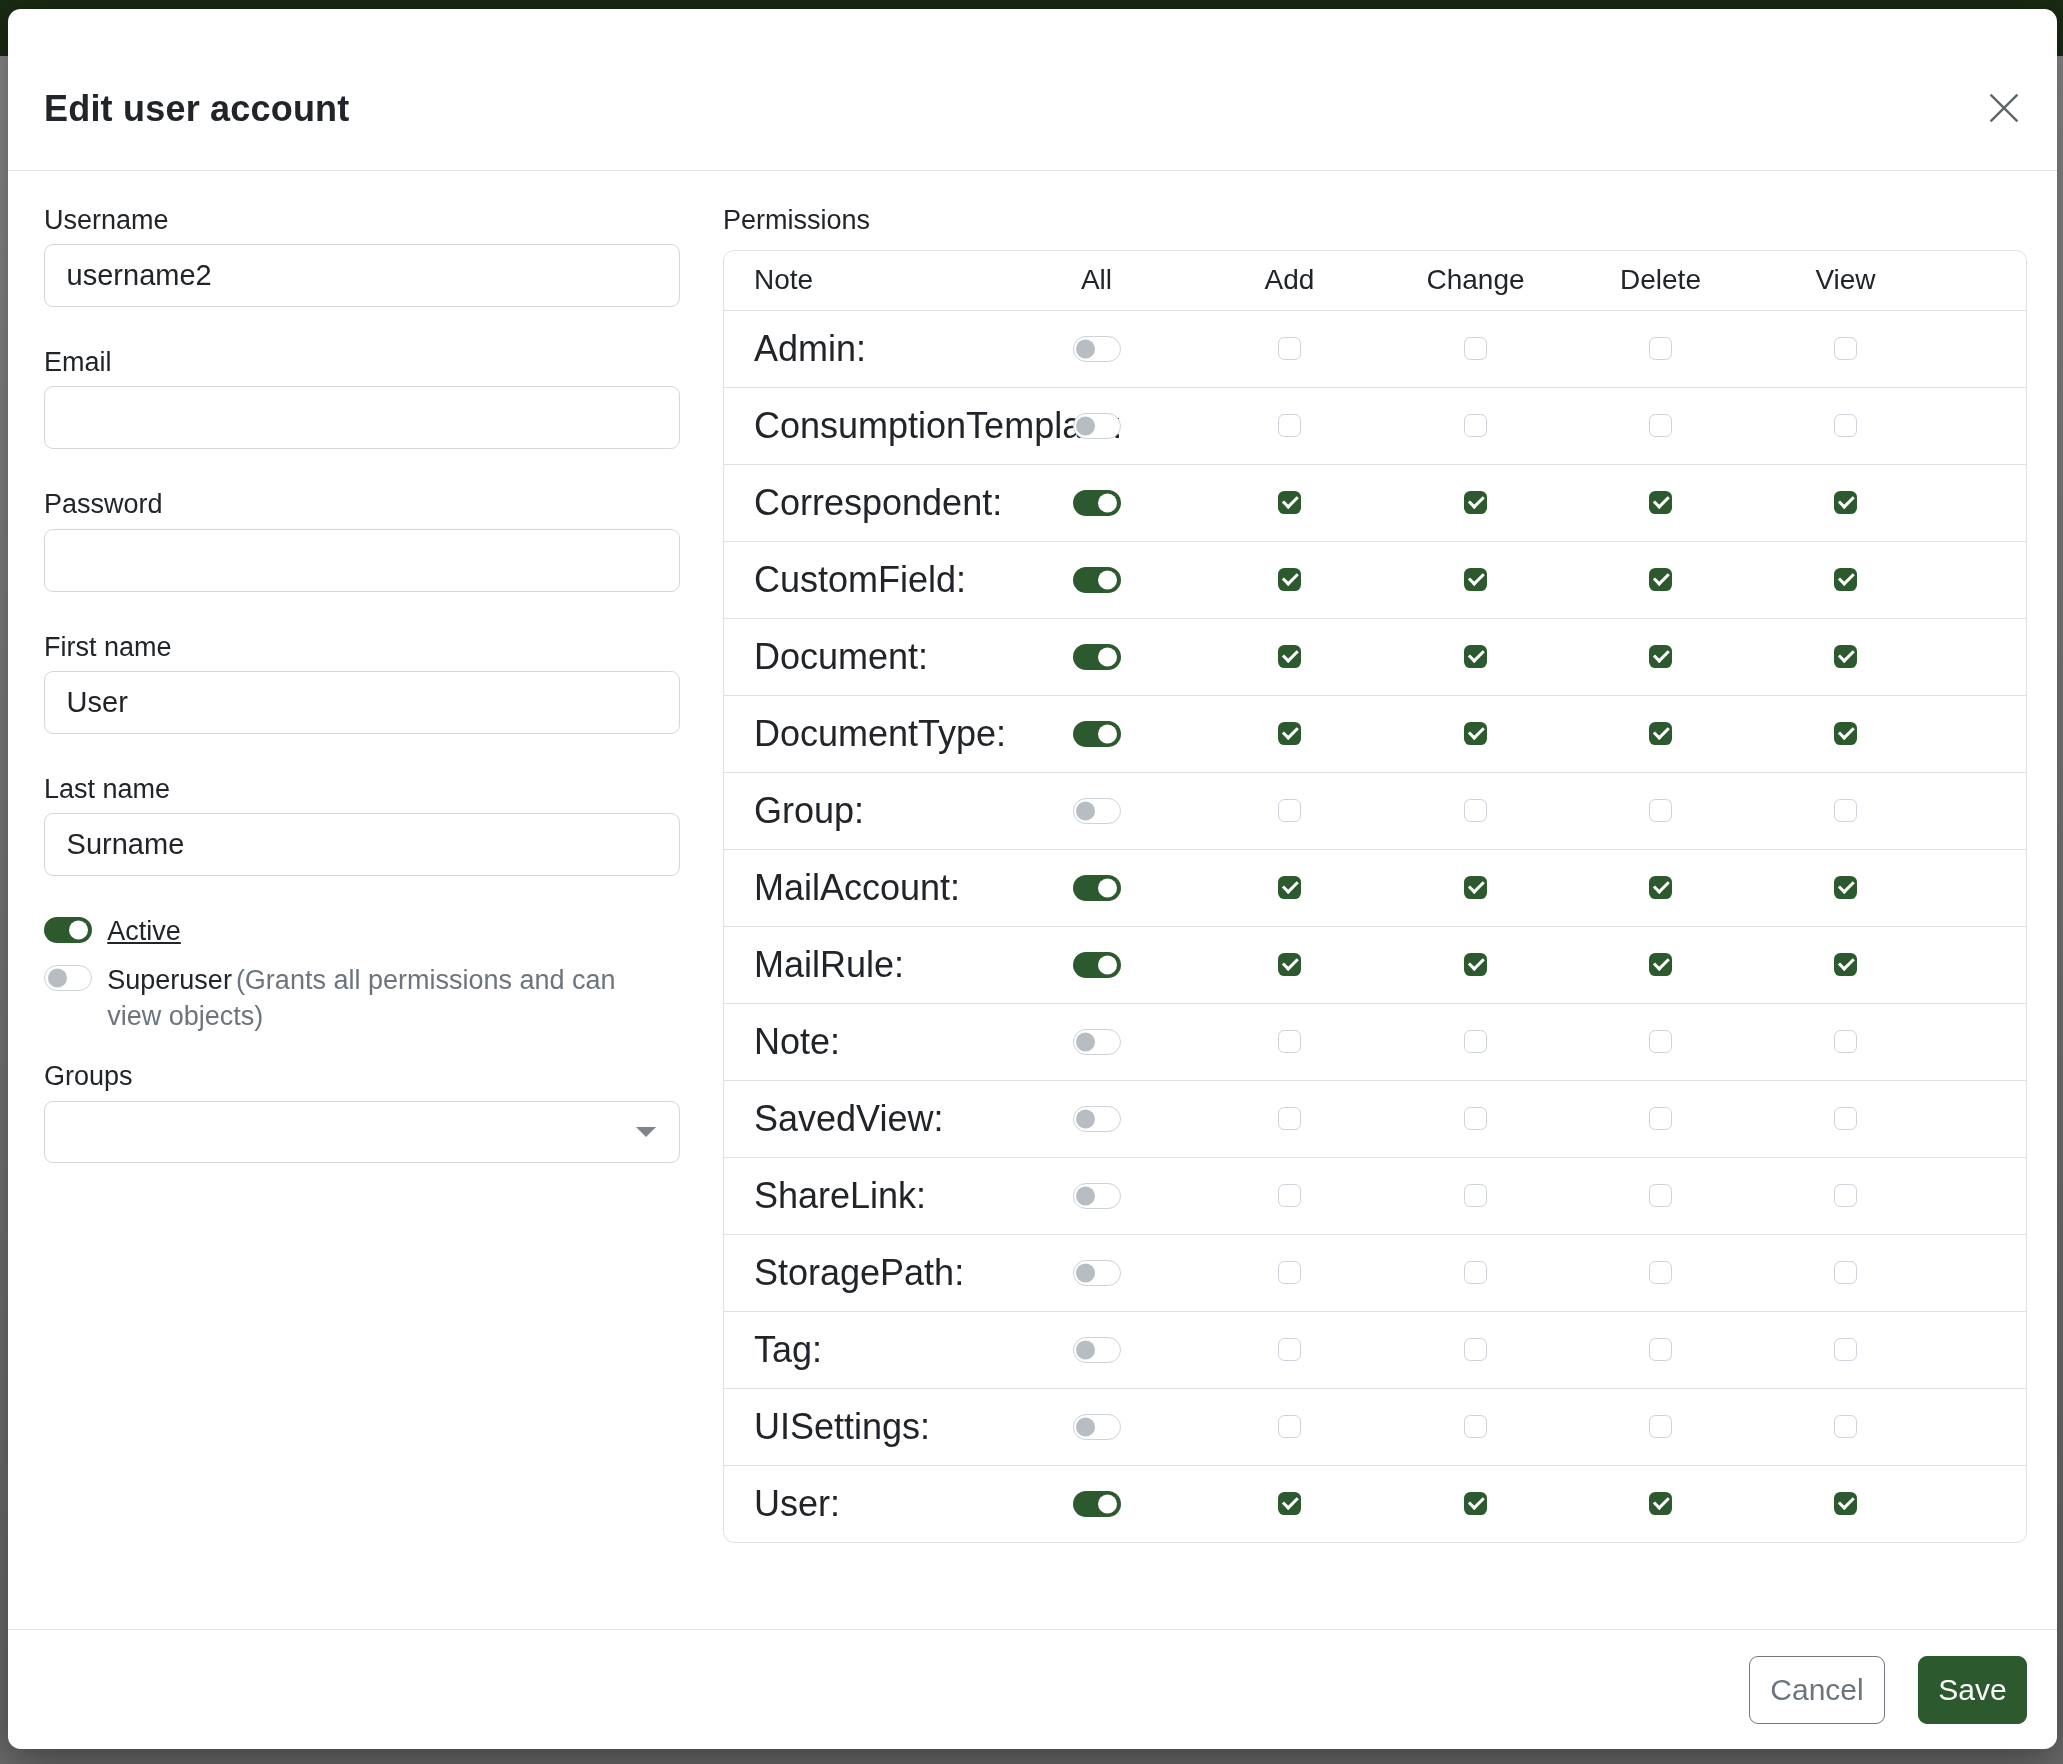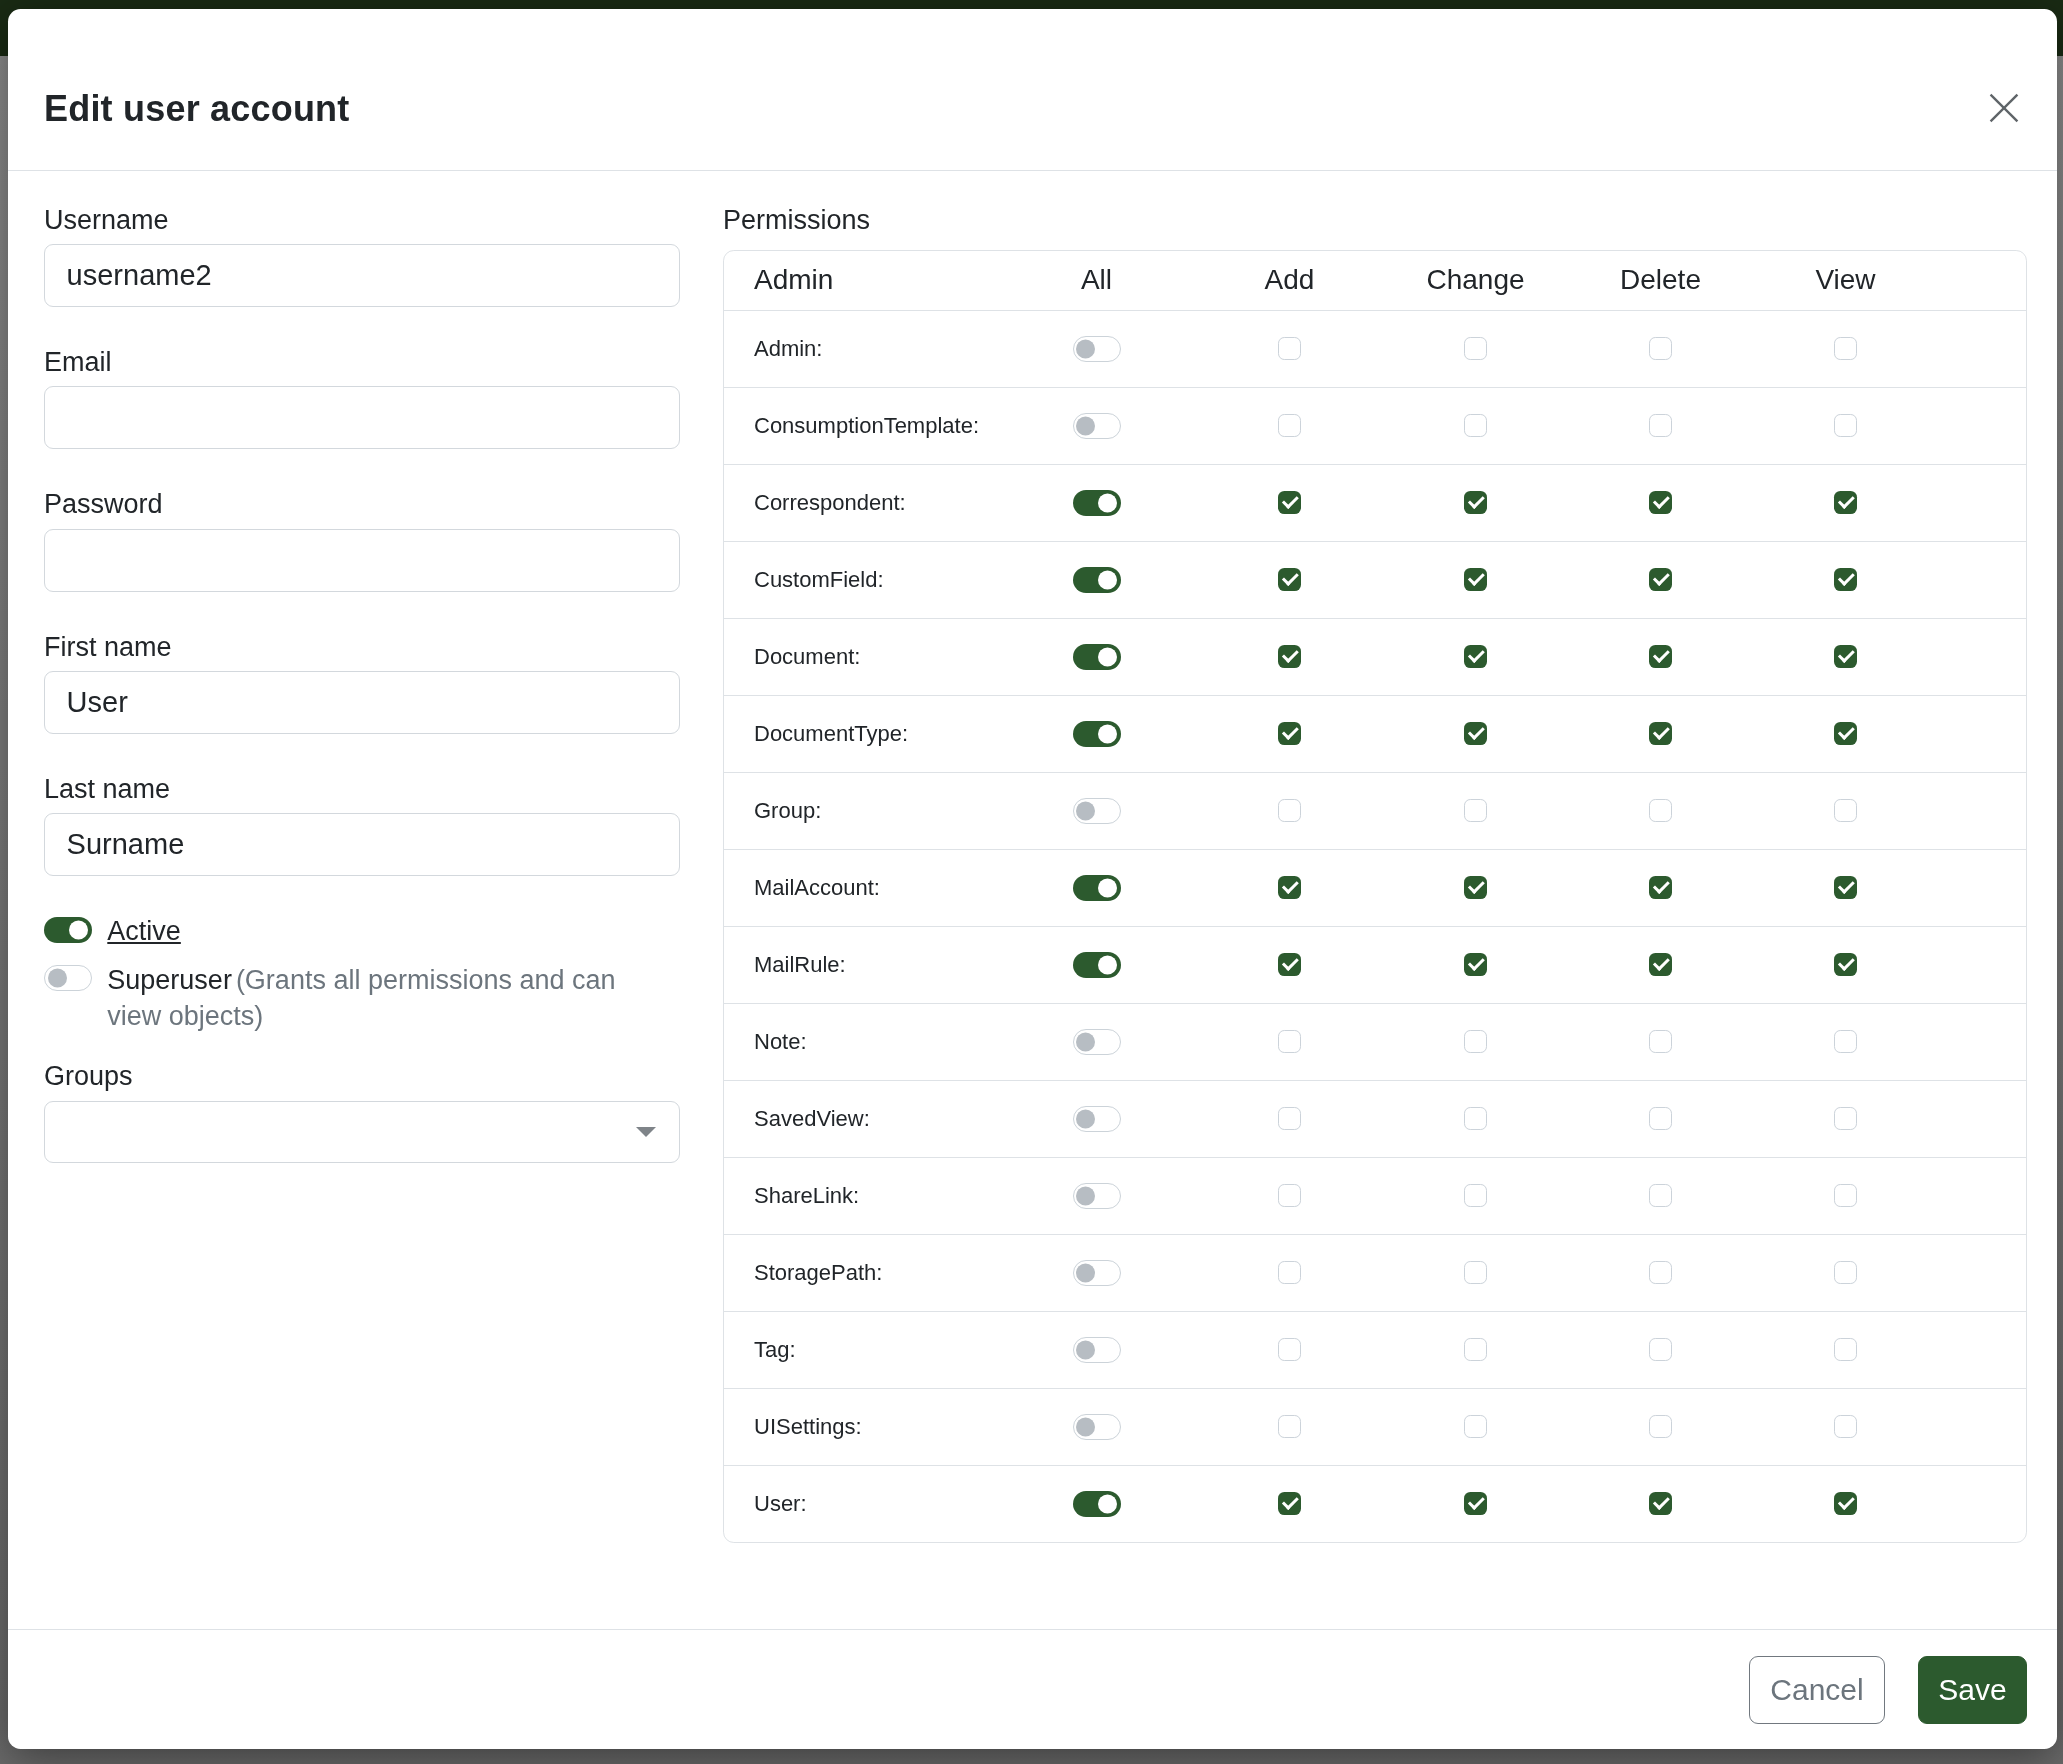--- a/index.html
+++ b/index.html
@@ -72,21 +72,21 @@
   .perm-table { border:0.9px solid #dee2e6; border-radius:10.8px; overflow:hidden; background:#fff; }
   .perm-grid-row {
     display:grid;
     grid-template-columns:273px 199px 187px 185px 185px 185px 1fr;
     align-items:center;
   }
   .perm-head { height:59px; }
   .perm-head .col-label { font-size:28px; color:#212529; text-align:center; }
   .perm-head .col-label.first { text-align:left; padding-left:30px; }
   .perm-row { height:77px; border-top:0.9px solid #dee2e6; }
-  .ptype { font-size:22px; color:#212529; padding-left:30px; white-space:nowrap; }
+  .ptype { font-size:36px; color:#212529; padding-left:30px; white-space:nowrap; }
   .cell-center { display:flex; justify-content:center; align-items:center; }
 
   .cb { width:23.4px; height:23.4px; border-radius:6.3px; position:relative; cursor:pointer; }
   .cb.on { background:#2c5a2e; }
   .cb.on::after {
     content:""; position:absolute; left:5.4px; top:5.4px; width:11.7px; height:6.3px;
     border-left:3.2px solid #fff; border-bottom:3.2px solid #fff; transform:rotate(-45deg);
   }
   .cb.off { background:#fff; border:1.8px solid #ccd3da; }
 
@@ -173,21 +173,21 @@
         </div>
       </div>
 
     </div>
 
     <div class="perm-col">
       <div class="perm-title">Permissions</div>
 
       <div class="perm-table">
         <div class="perm-grid-row perm-head">
-          <div class="col-label first">Admin</div>
+          <div class="col-label first">Note</div>
           <div class="col-label">All</div>
           <div class="col-label">Add</div>
           <div class="col-label">Change</div>
           <div class="col-label">Delete</div>
           <div class="col-label">View</div>
           <div></div>
         </div>
         <div id="perm-rows">
   <div class="perm-grid-row perm-row">
     <div class="ptype">Admin:</div>

